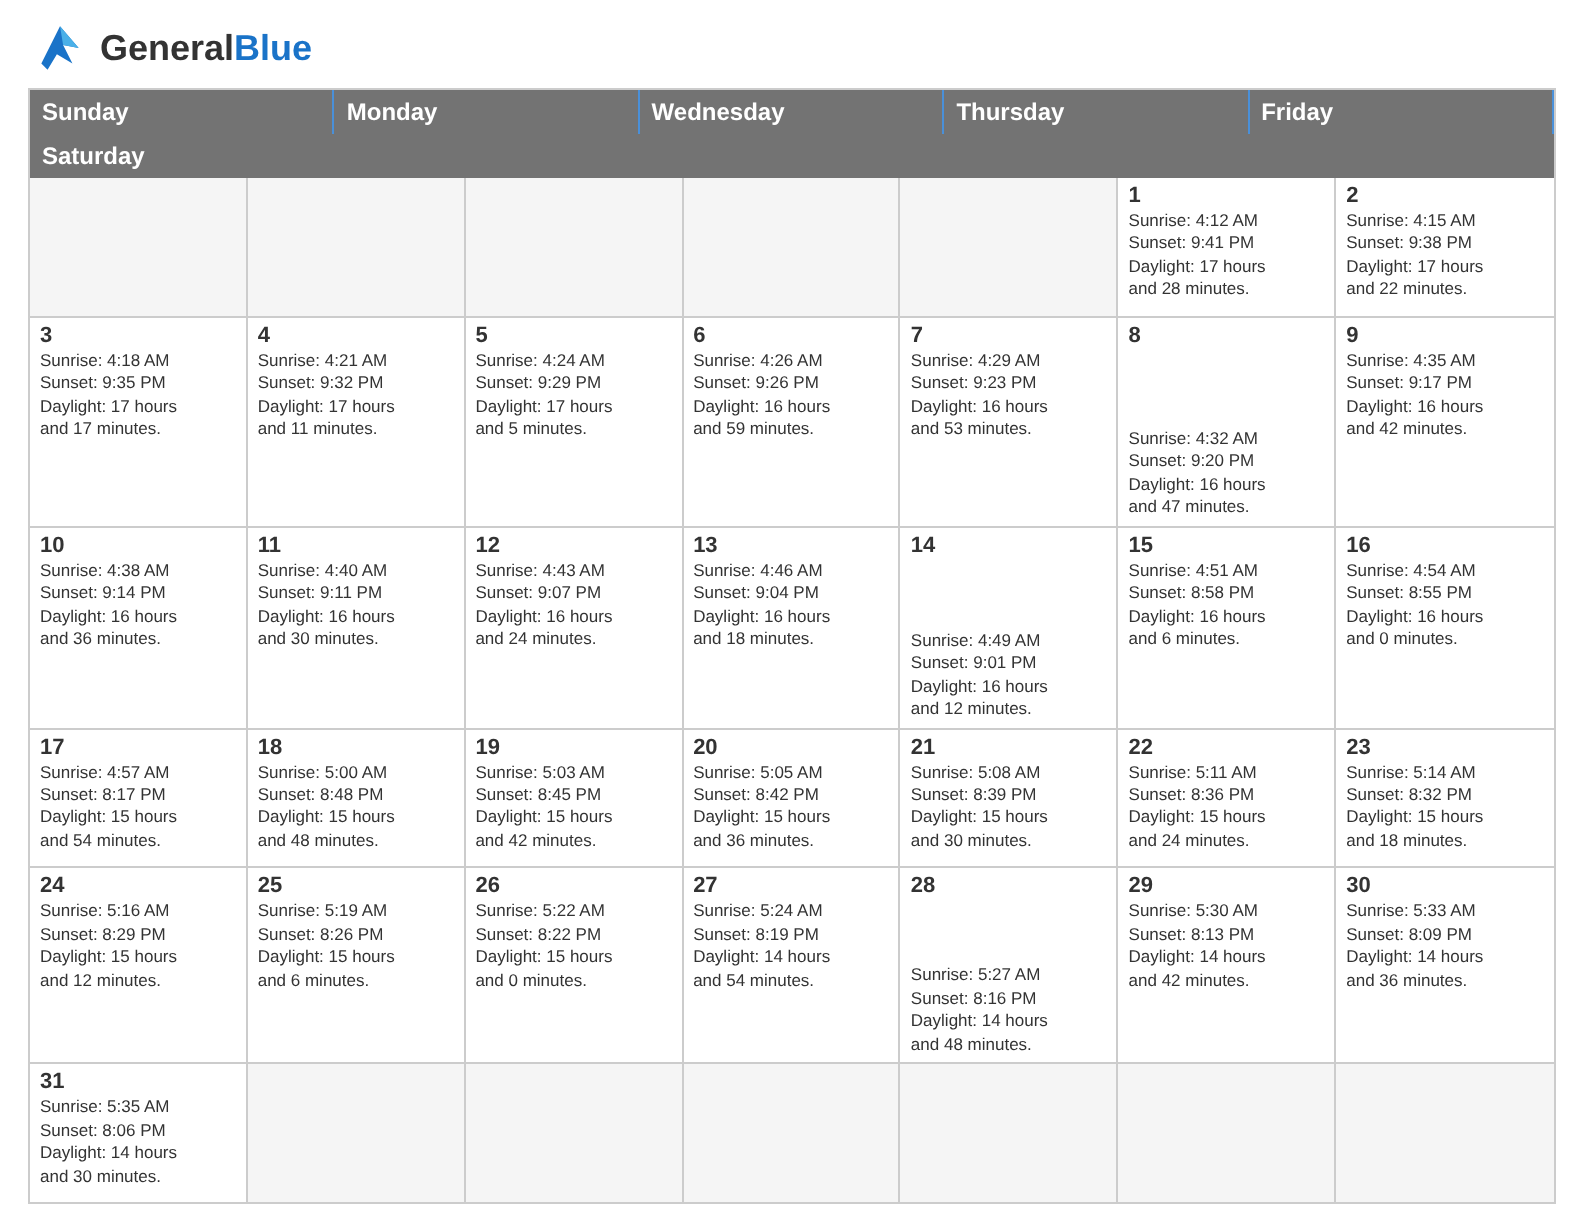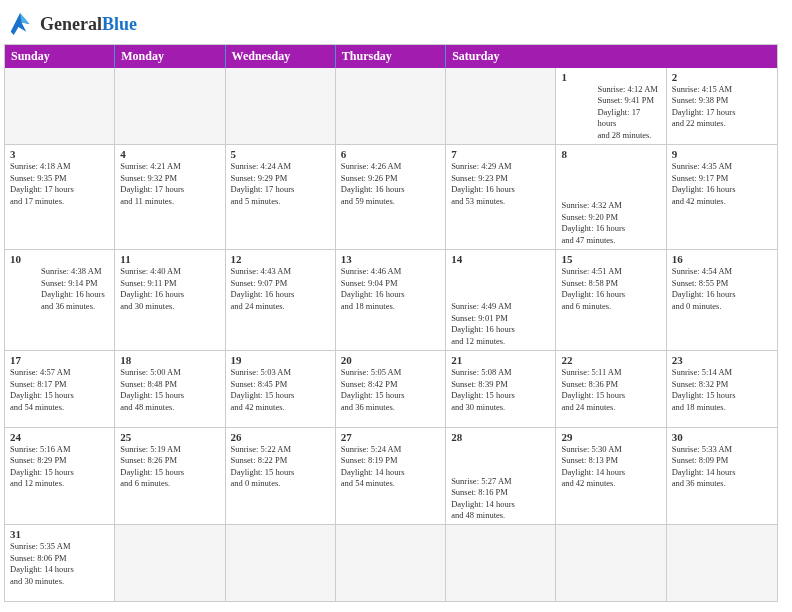--- a/index.html
+++ b/index.html
@@ -6,24 +6,23 @@
     body {
       width: 792px;
       height: 612px;
       font-family: Arial, sans-serif;
       background: #fff;
       overflow: hidden;
     }
     .page {
       width: 792px;
       height: 612px;
-      padding: 10px 14px 10px 4px;
+      padding: 10px 14px 10px 14px;
       display: flex;
       flex-direction: column;
-      font-family: Liberation Serif, serif;
     }
     .header {
       display: flex;
       justify-content: space-between;
       align-items: flex-start;
       margin-bottom: 6px;
     }
     .logo {
       display: flex;
       align-items: center;
@@ -56,22 +55,22 @@
       color: #555;
     }
     .calendar {
       flex: 1;
       display: flex;
       flex-direction: column;
       border: 1px solid #ccc;
     }
     .calendar-header {
       display: grid;
-      grid-template-columns: repeat(7, 1fr);
-      background: #a21caf;
+      grid-template-columns: repeat(5, 1fr);
+      background: #737373;
     }
     .cal-header-cell {
       color: #fff;
       font-size: 12px;
       font-weight: bold;
       padding: 4px 6px;
       border-right: 1px solid #4a90d9;
       text-align: left;
     }
     .cal-header-cell:last-child { border-right: none; }
@@ -130,32 +129,33 @@
       <div class="location-title"></div>
     </div>
   </div>
 
   <div class="calendar">
     <div class="calendar-header">
     <div class="cal-header-cell">Sunday</div>
         <div class="cal-header-cell">Monday</div>
         <div class="cal-header-cell">Wednesday</div>
         <div class="cal-header-cell">Thursday</div>
+        <div class="cal-header-cell">Friday</div>
         <div class="cal-header-cell">Saturday</div>
       </div>
     <div class="calendar-body">
     <div class="cal-row">
           <div class="cal-cell empty"></div>
           <div class="cal-cell empty"></div>
           <div class="cal-cell empty"></div>
           <div class="cal-cell empty"></div>
           <div class="cal-cell empty"></div>
           <div class="cal-cell">
             <span class="day-number">1</span>
-            <div class="cell-text" style="white-space: pre-line; margin-left: 36px;">Sunrise: 4:12 AM
+            <div class="cell-text" style="white-space: pre-line;">Sunrise: 4:12 AM
 Sunset: 9:41 PM
 Daylight: 17 hours
 and 28 minutes.</div>
           </div>
           <div class="cal-cell">
             <span class="day-number">2</span>
             <div class="cell-text" style="white-space: pre-line;">Sunrise: 4:15 AM
 Sunset: 9:38 PM
 Daylight: 17 hours
 and 22 minutes.</div>
@@ -208,21 +208,21 @@
             <span class="day-number">9</span>
             <div class="cell-text" style="white-space: pre-line;">Sunrise: 4:35 AM
 Sunset: 9:17 PM
 Daylight: 16 hours
 and 42 minutes.</div>
           </div>
         </div>
         <div class="cal-row">
           <div class="cal-cell">
             <span class="day-number">10</span>
-            <div class="cell-text" style="white-space: pre-line; margin-left: 31px;">Sunrise: 4:38 AM
+            <div class="cell-text" style="white-space: pre-line;">Sunrise: 4:38 AM
 Sunset: 9:14 PM
 Daylight: 16 hours
 and 36 minutes.</div>
           </div>
           <div class="cal-cell">
             <span class="day-number">11</span>
             <div class="cell-text" style="white-space: pre-line;">Sunrise: 4:40 AM
 Sunset: 9:11 PM
 Daylight: 16 hours
 and 30 minutes.</div>

